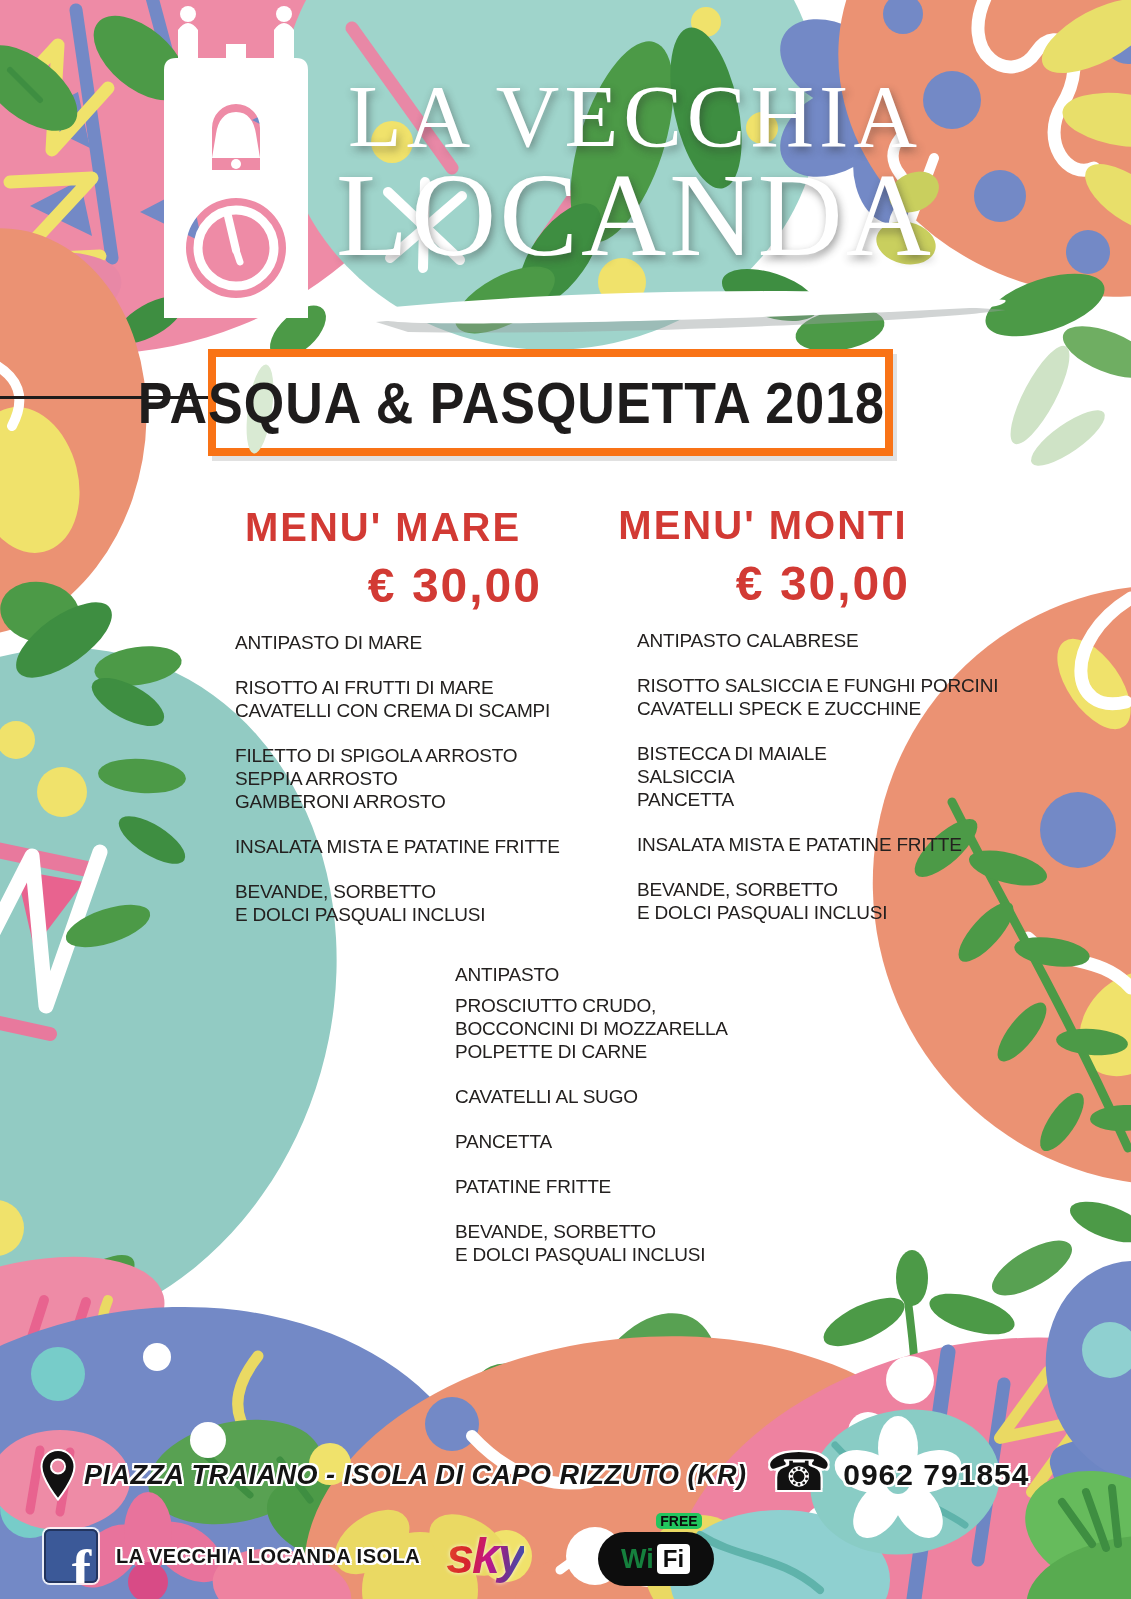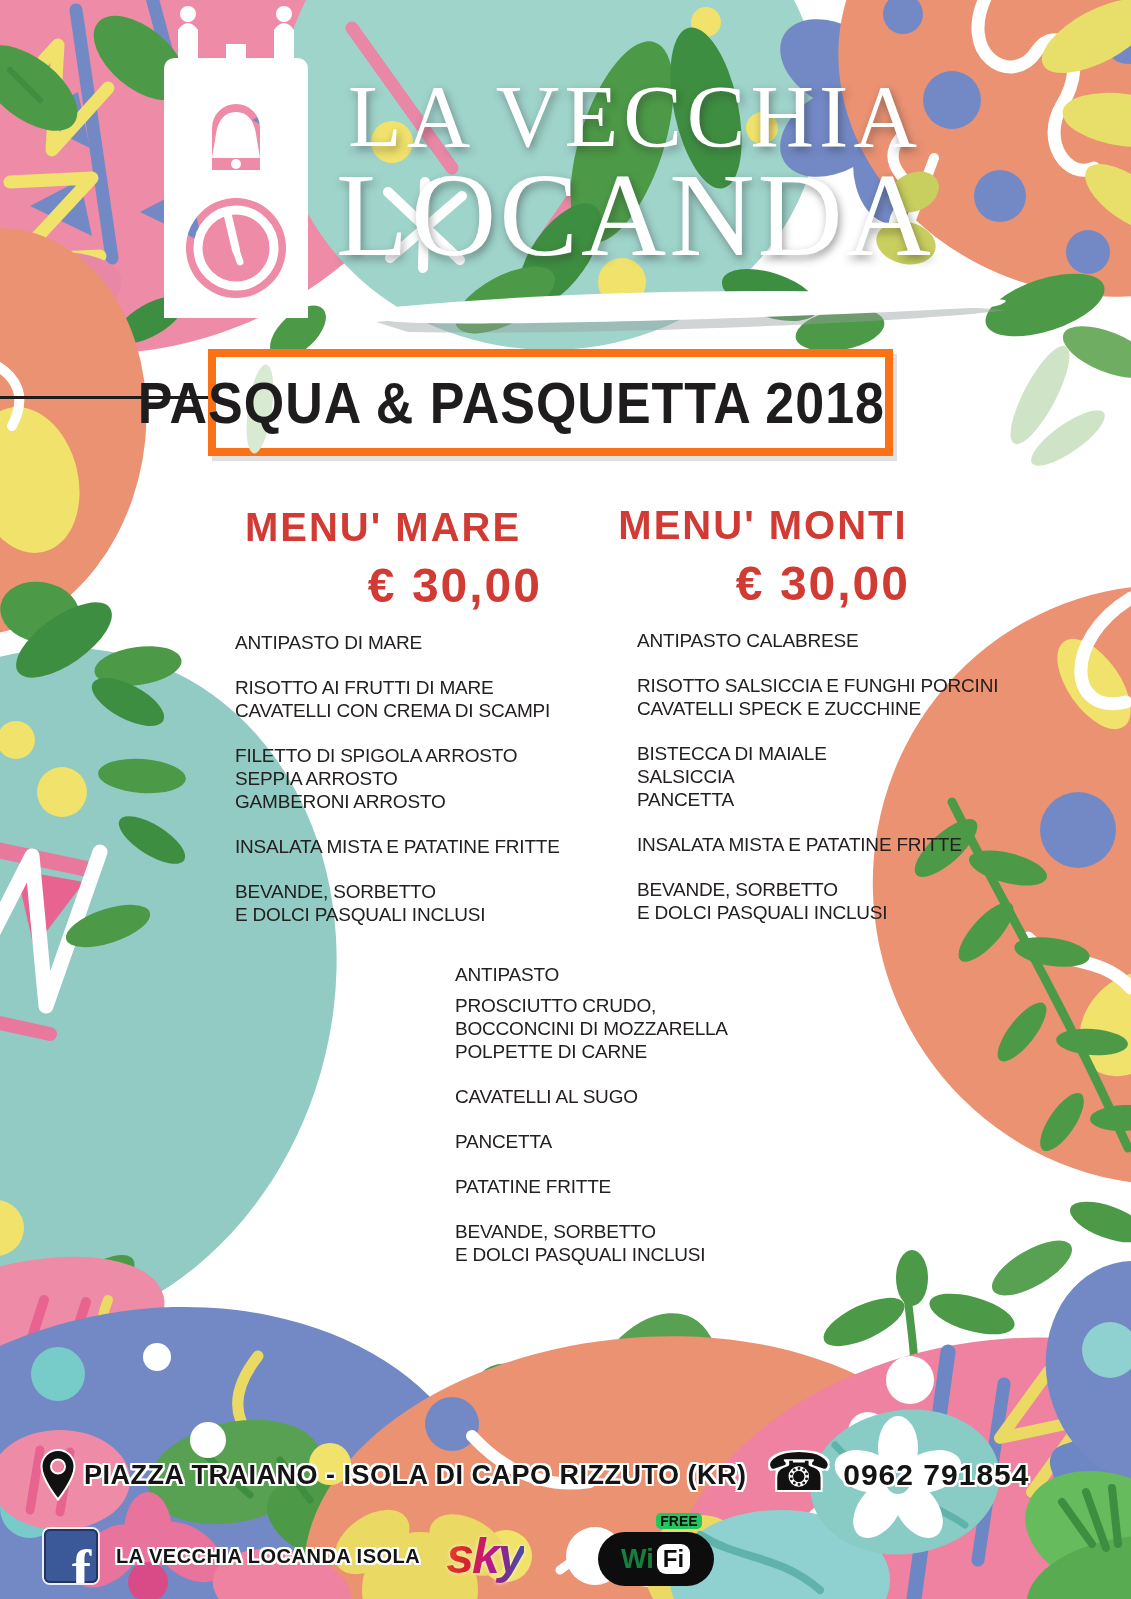--- a/index.html
+++ b/index.html
@@ -47,21 +47,21 @@
   .menu-bambini .menu-item:last-child { background:rgba(255,255,255,.55);
                box-shadow:0 0 0 7px rgba(255,255,255,.55); }
 
   
   .outline-text { font-weight:800; color:#141414; white-space:nowrap;
       text-shadow:-2px -2px 0 #fff, 2px -2px 0 #fff, -2px 2px 0 #fff, 2px 2px 0 #fff,
                   0 -2px 0 #fff, 0 2px 0 #fff, -2px 0 0 #fff, 2px 0 0 #fff; }
   .contact-row { position:absolute; z-index:2; left:40px; top:1444px; height:62px;
                  display:flex; align-items:center; }
   .pin-wrap { margin-right:8px; display:flex; }
-  .address { font-size:27px; letter-spacing:.5px; }
+  .address { font-size:27px; letter-spacing:.5px;font-style:italic; }
   .phone-glyph { font-size:52px; line-height:1; margin:0 12px 6px 20px; color:#111;
       text-shadow:-2px -2px 0 #fff, 2px -2px 0 #fff, -2px 2px 0 #fff, 2px 2px 0 #fff; }
   .phone-number { font-size:30px; letter-spacing:1px; }
 
   .social-row { position:absolute; z-index:2; left:44px; top:1524px; height:64px;
                 display:flex; align-items:center; }
   .fb-icon { position:relative; width:54px; height:54px; background:var(--facebook-blue,#3b5998);
              border-radius:6px; box-shadow:0 0 0 2px rgba(255,255,255,.85), inset 0 0 0 2px #22345e;
              margin-right:18px; overflow:hidden; color:#fff; font-family:"Liberation Serif", serif;
              font-weight:bold; }
@@ -69,21 +69,21 @@
   .fb-name { font-size:20px; letter-spacing:.5px; margin-right:26px; }
   .sky-logo { font-size:50px; font-weight:bold; font-style:italic; letter-spacing:-2px;
       background:linear-gradient(100deg,#e2452b 5%,#d6232b 30%,#c0168c 55%,#7b2d8b 75%,#4150b0 95%);
       -webkit-background-clip:text; background-clip:text; color:transparent;
       margin-right:46px; filter:drop-shadow(0 0 2px rgba(255,255,255,.8)); }
   .wifi-badge { position:relative; width:116px; height:60px; margin-left:28px; }
   .wifi-halo { position:absolute; left:-32px; top:1px; width:58px; height:58px; background:#fff; border-radius:50%; }
   .wifi-main { position:absolute; left:0; top:6px; width:116px; height:54px; background:#0d0d0d;
                border-radius:27px; display:flex; align-items:center; justify-content:center; gap:3px; }
   .wifi-wi { color:#15803d; font-size:27px; font-weight:800; }
-  .wifi-fi { background:#fff; color:#0d0d0d; font-size:24px; font-weight:800; padding:1px 6px; border-radius:9px; }
+  .wifi-fi { background:#fff; color:#0d0d0d; font-size:24px; font-weight:800; padding:1px 6px; border-radius:4px; }
   .wifi-free { position:absolute; top:-13px; right:12px; font-size:14px; font-weight:800; color:#0d0d0d;
                background:#22c55e; padding:0 4px; border-radius:5px; z-index:1; }
 </style>
 </head>
 <body>
 
 <div class="page">
 
   <svg class="decor" viewBox="0 0 1131 1599">
 

